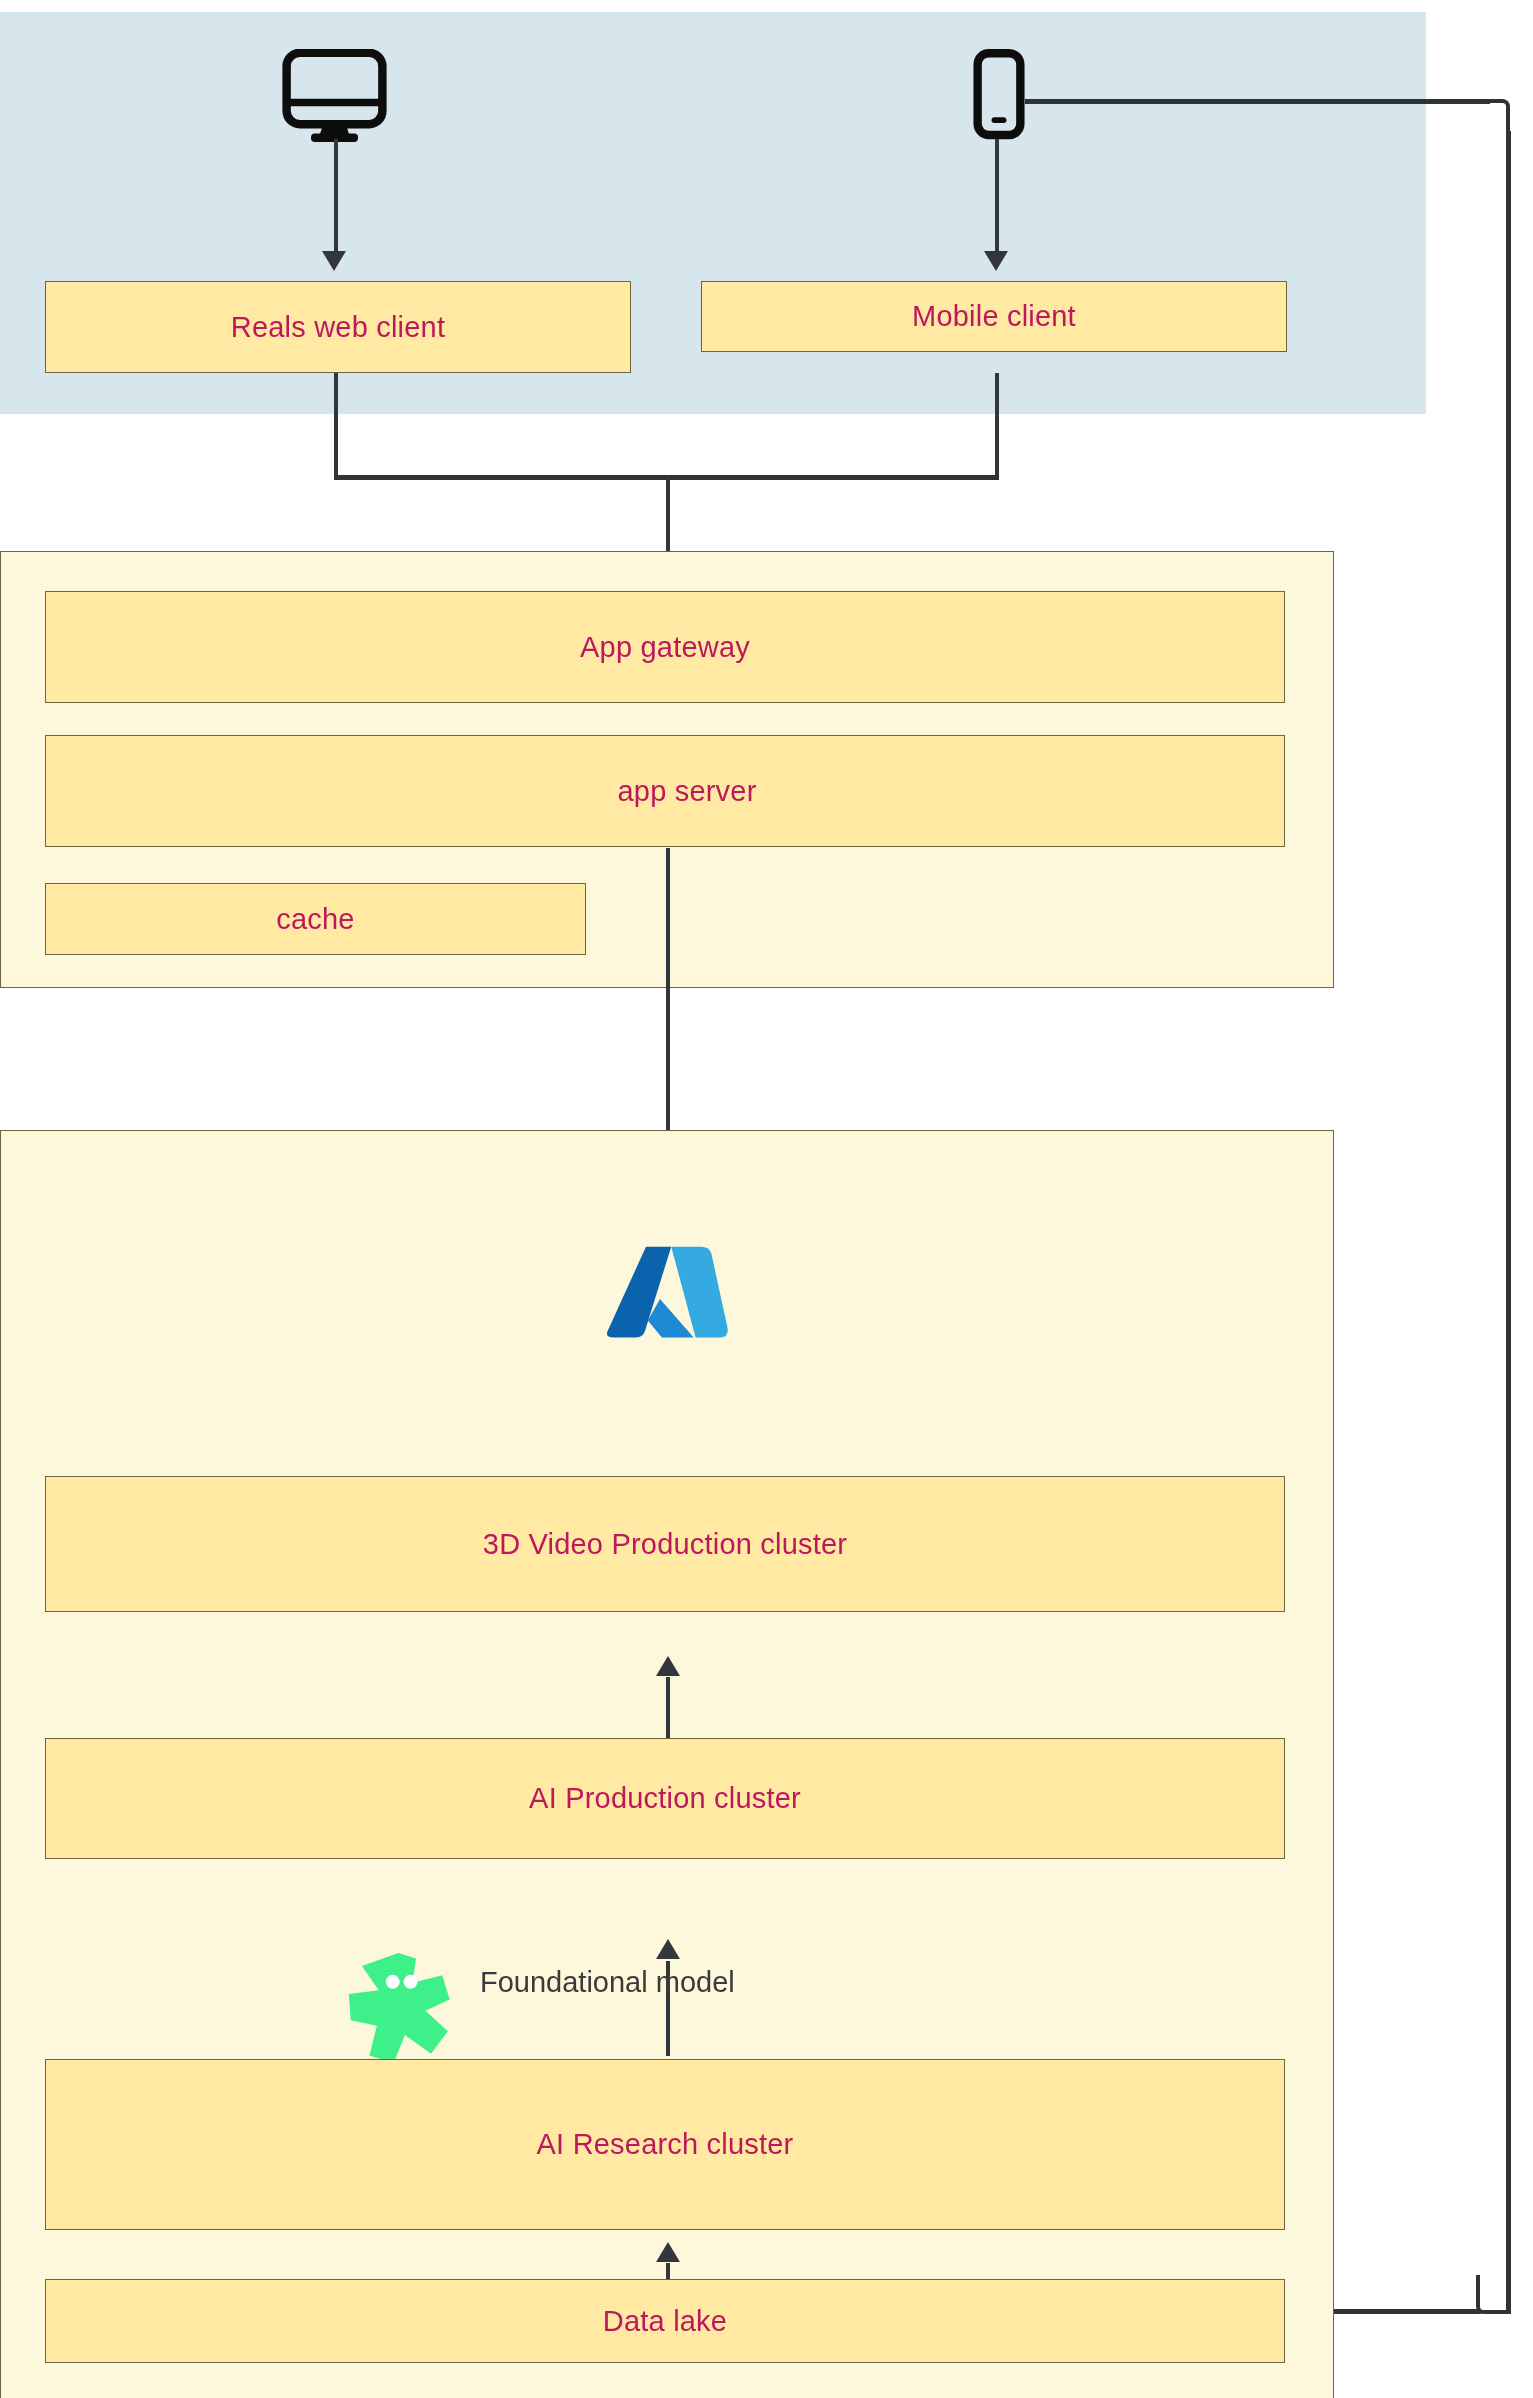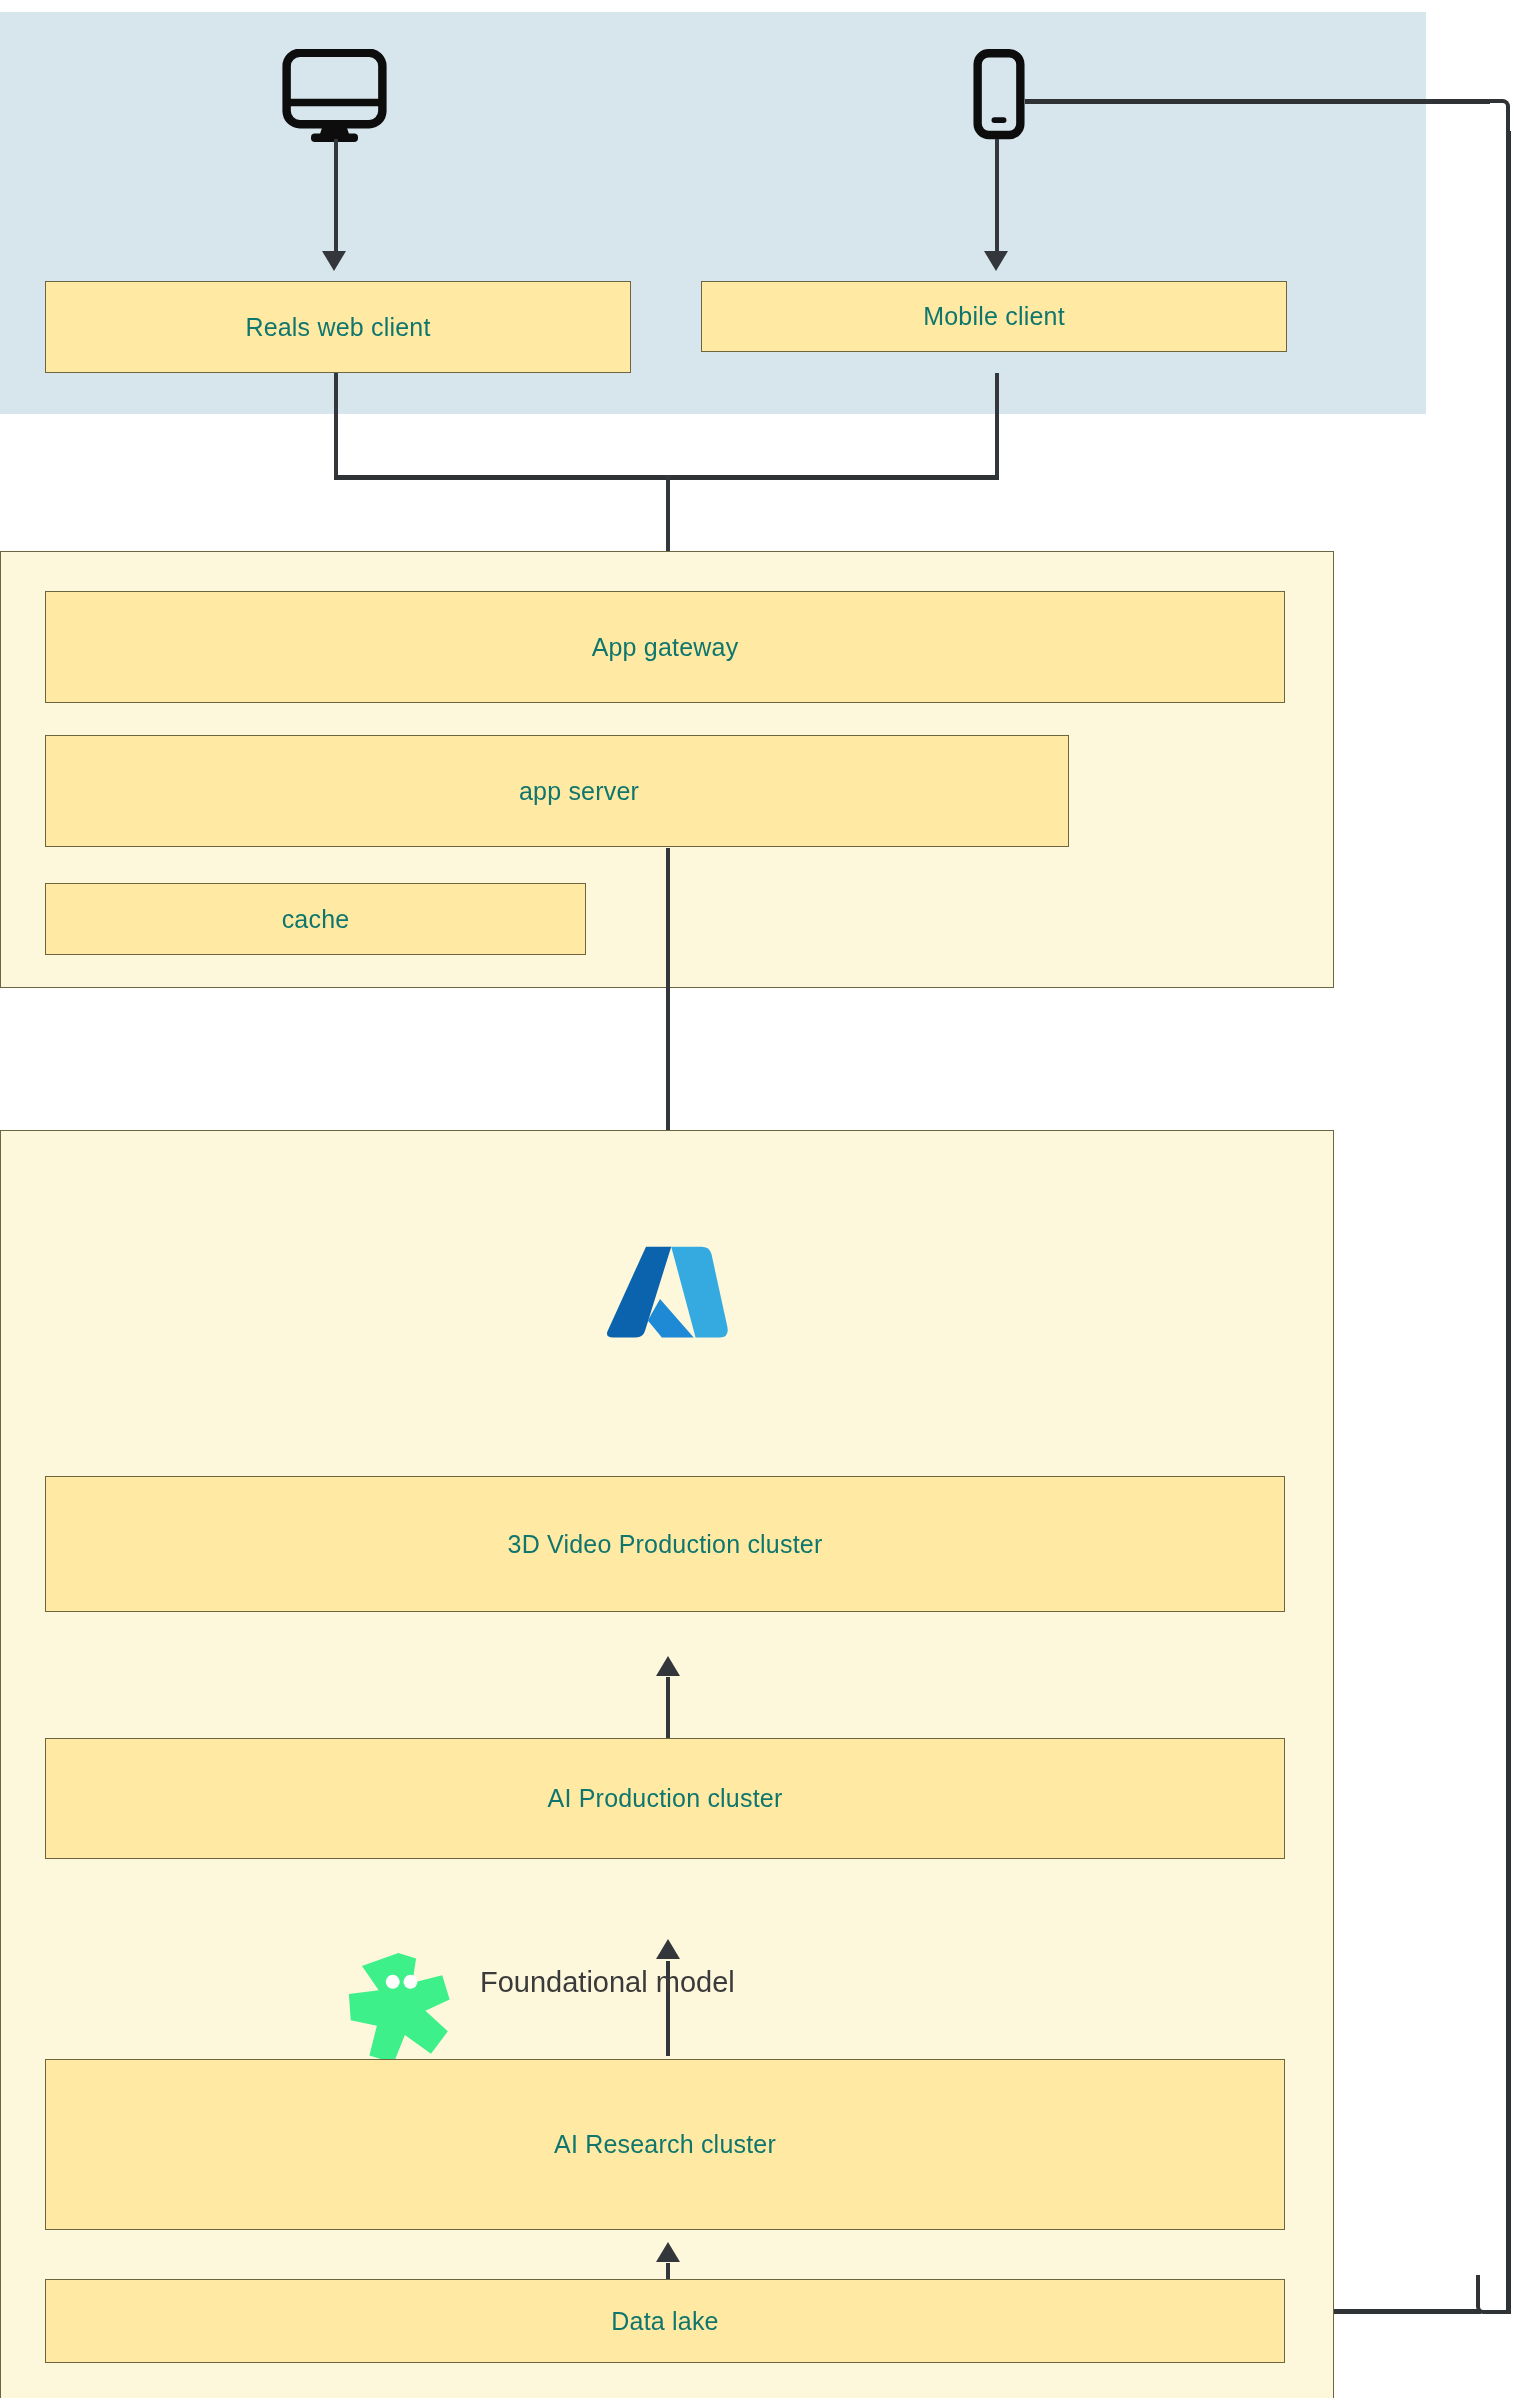--- a/index.html
+++ b/index.html
@@ -8,21 +8,21 @@
 
   
   .zone{position:absolute;box-sizing:border-box;}
   .zone-client{background:#d7e6ed;}
   .zone-app{background:#fdf7dc;border:1.9px solid #6b6540;}
   .zone-ai{background:#fdf7dc;border:1.9px solid #6b6540;}
 
   
   .node{position:absolute;box-sizing:border-box;background:#ffe9a3;
         border:1.9px solid #6b6540;display:flex;align-items:center;
-        justify-content:center;color:#0f766e;font-size:25px;
+        justify-content:center;color:#be185d;font-size:29px;
         font-family:"Liberation Sans",sans-serif;letter-spacing:0.2px;}
 
   
   .ln{position:absolute;background:#33373b;}
   .lnv{width:3.7px;}
   .ln-thick-v{width:4.7px;background:#2f3336;}
   .ln-thick-h{height:4.7px;background:#2f3336;}
 
   .arrow-down{position:absolute;width:0;height:0;
       border-left:12px solid transparent;border-right:12px solid transparent;
@@ -85,21 +85,21 @@
   <div class="ln lnv" style="left:334px;top:373px;width:3.7px;height:105px;"></div>
   <div class="ln lnv" style="left:995px;top:373px;width:3.7px;height:105px;"></div>
   <div class="ln ln-thick-h" style="left:334px;top:475px;width:665px;height:4.7px;"></div>
   <div class="ln lnv" style="left:666px;top:475px;width:3.7px;height:103px;"></div>
   <div class="arrow-down" style="left:656px;top:569px;"></div>
 
   <div class="zone zone-app" style="left:0;top:551px;width:1334px;height:437px;"></div>
 
   <div class="node" style="left:45px;top:591px;width:1240px;height:112px;">App gateway</div>
 
-  <div class="node" style="left:45px;top:735px;width:1024px;height:112px;padding-left:44px;">app server</div>
+  <div class="node" style="left:45px;top:735px;width:1240px;height:112px;padding-left:44px;">app server</div>
 
   <div class="node" style="left:45px;top:883px;width:541px;height:72px;">cache</div>
 
 
   <div class="ln lnv" style="left:666px;top:848px;width:3.7px;height:626px;"></div>
   <div class="arrow-down" style="left:656px;top:1455px;"></div>
 
   <div class="zone zone-ai" style="left:0;top:1130px;width:1334px;height:1269px;"></div>
 
   <div class="icon" style="left:602px;top:1241px;width:131px;height:117px;">

